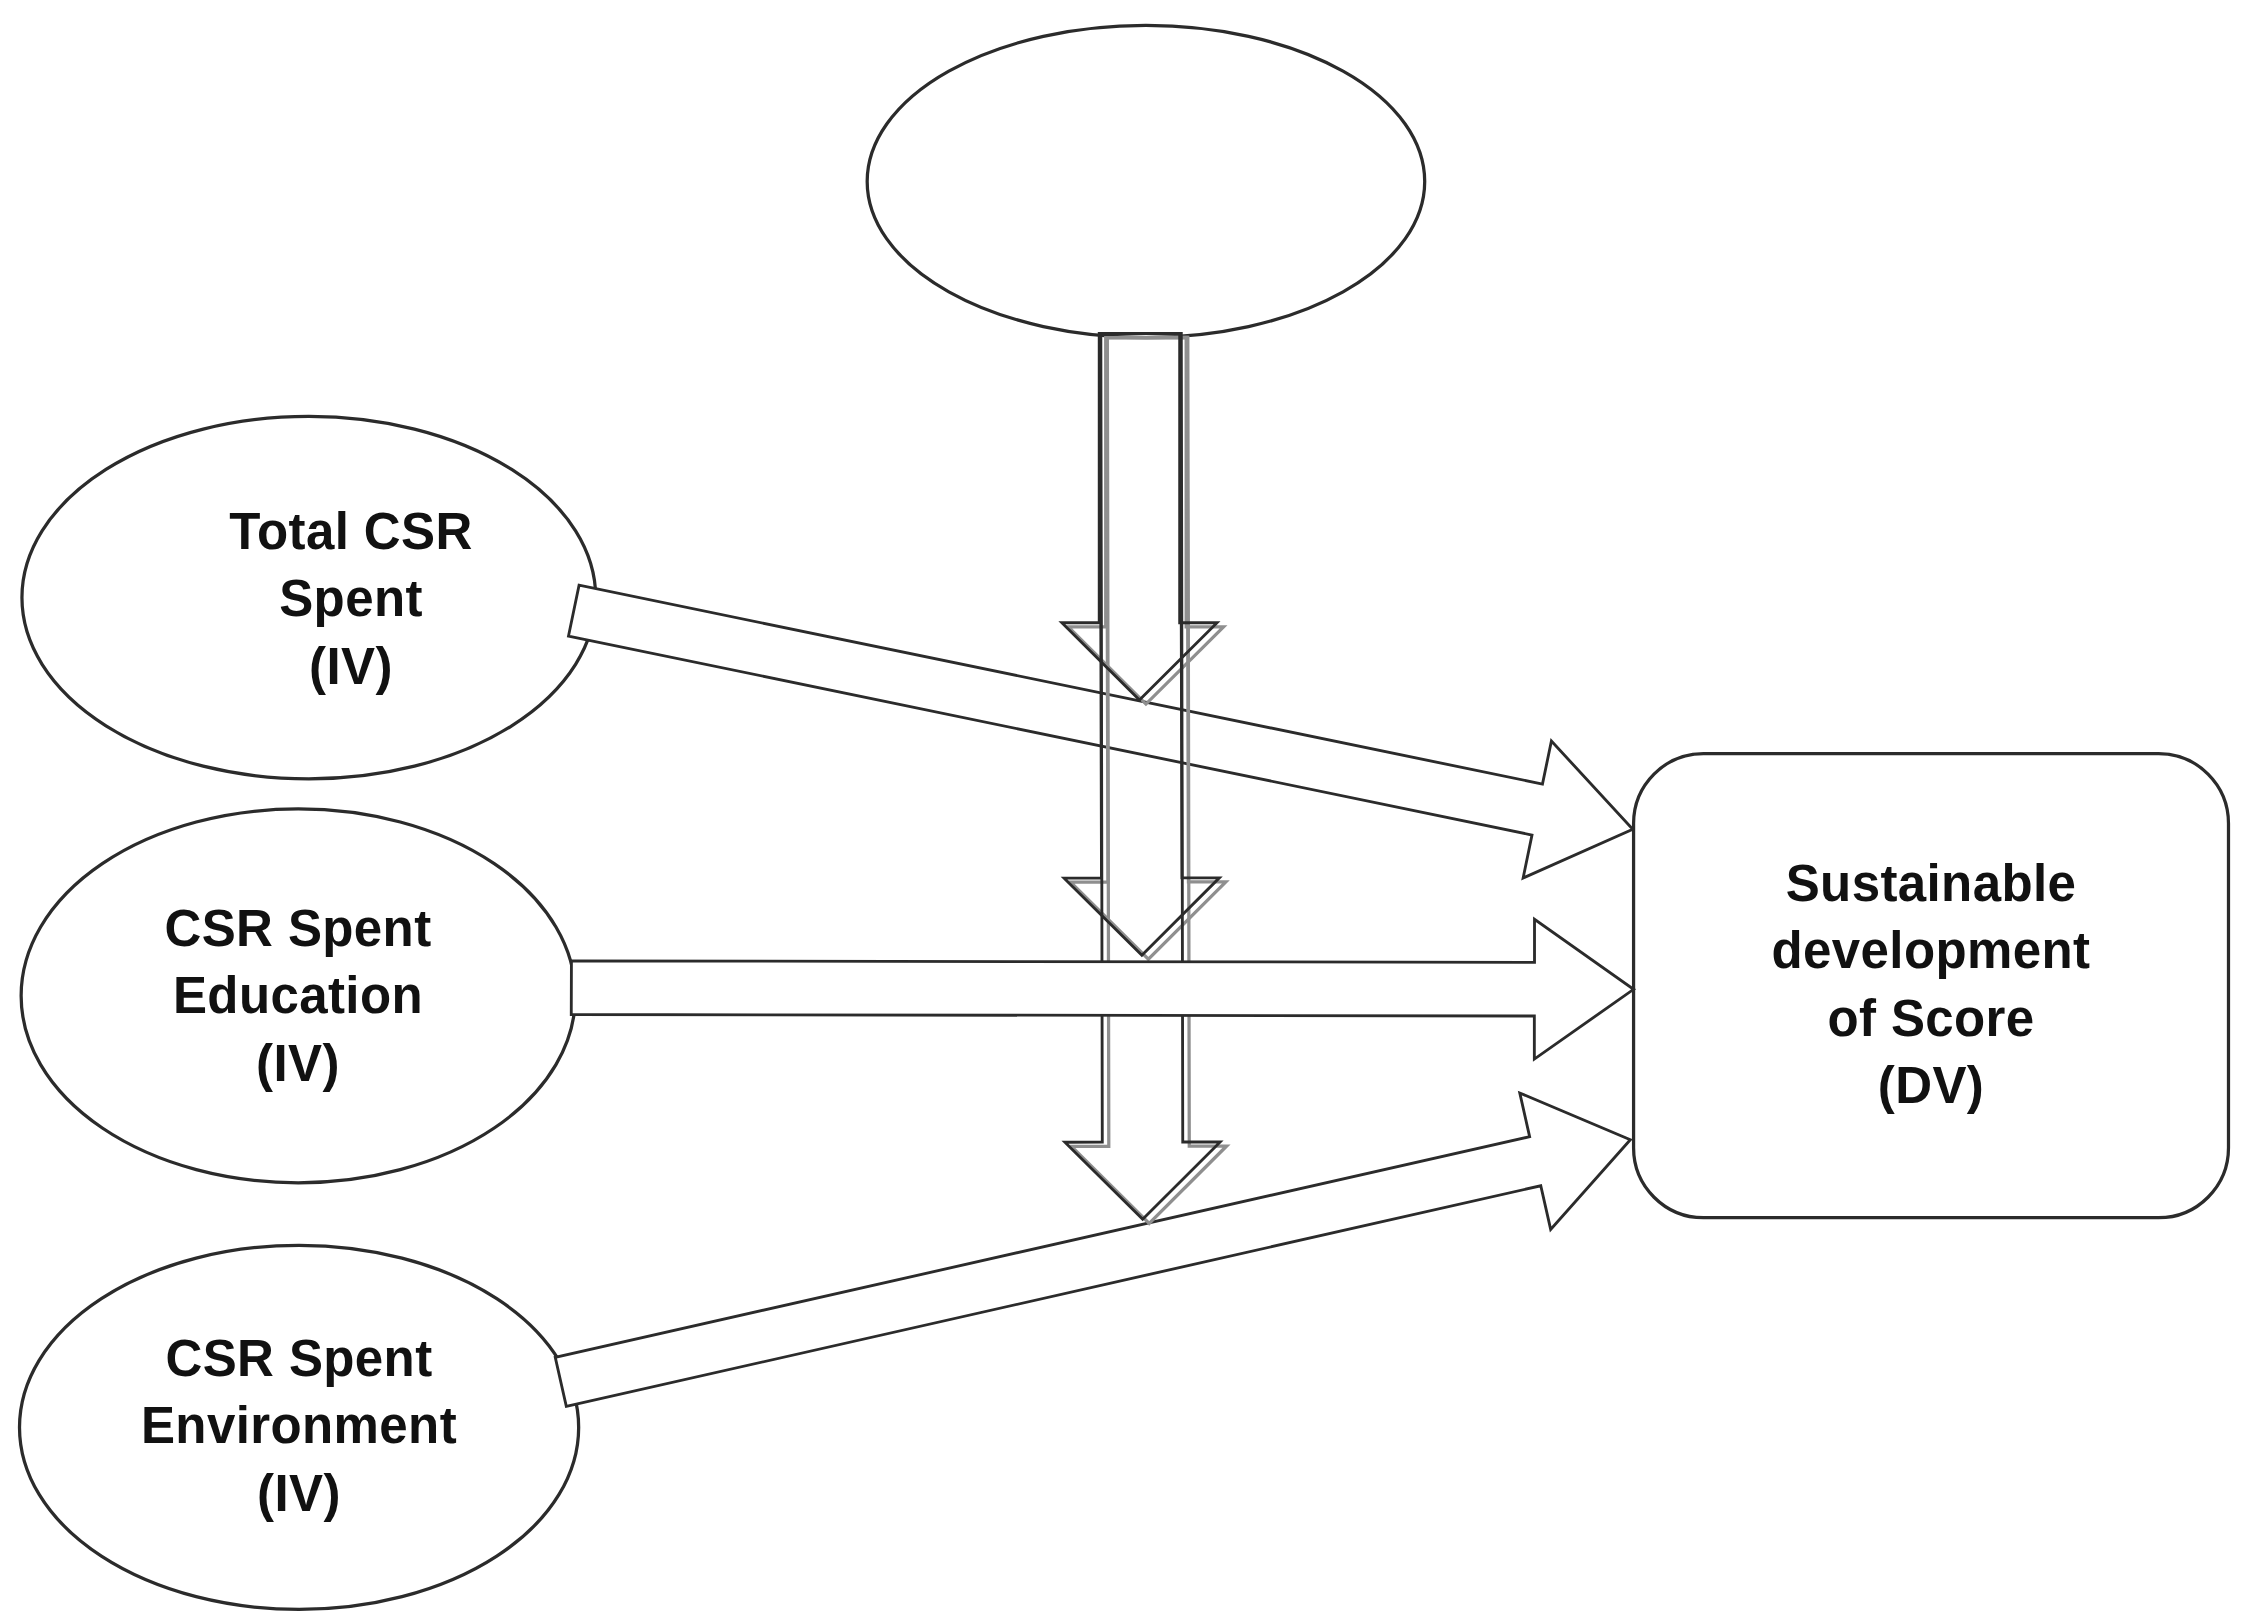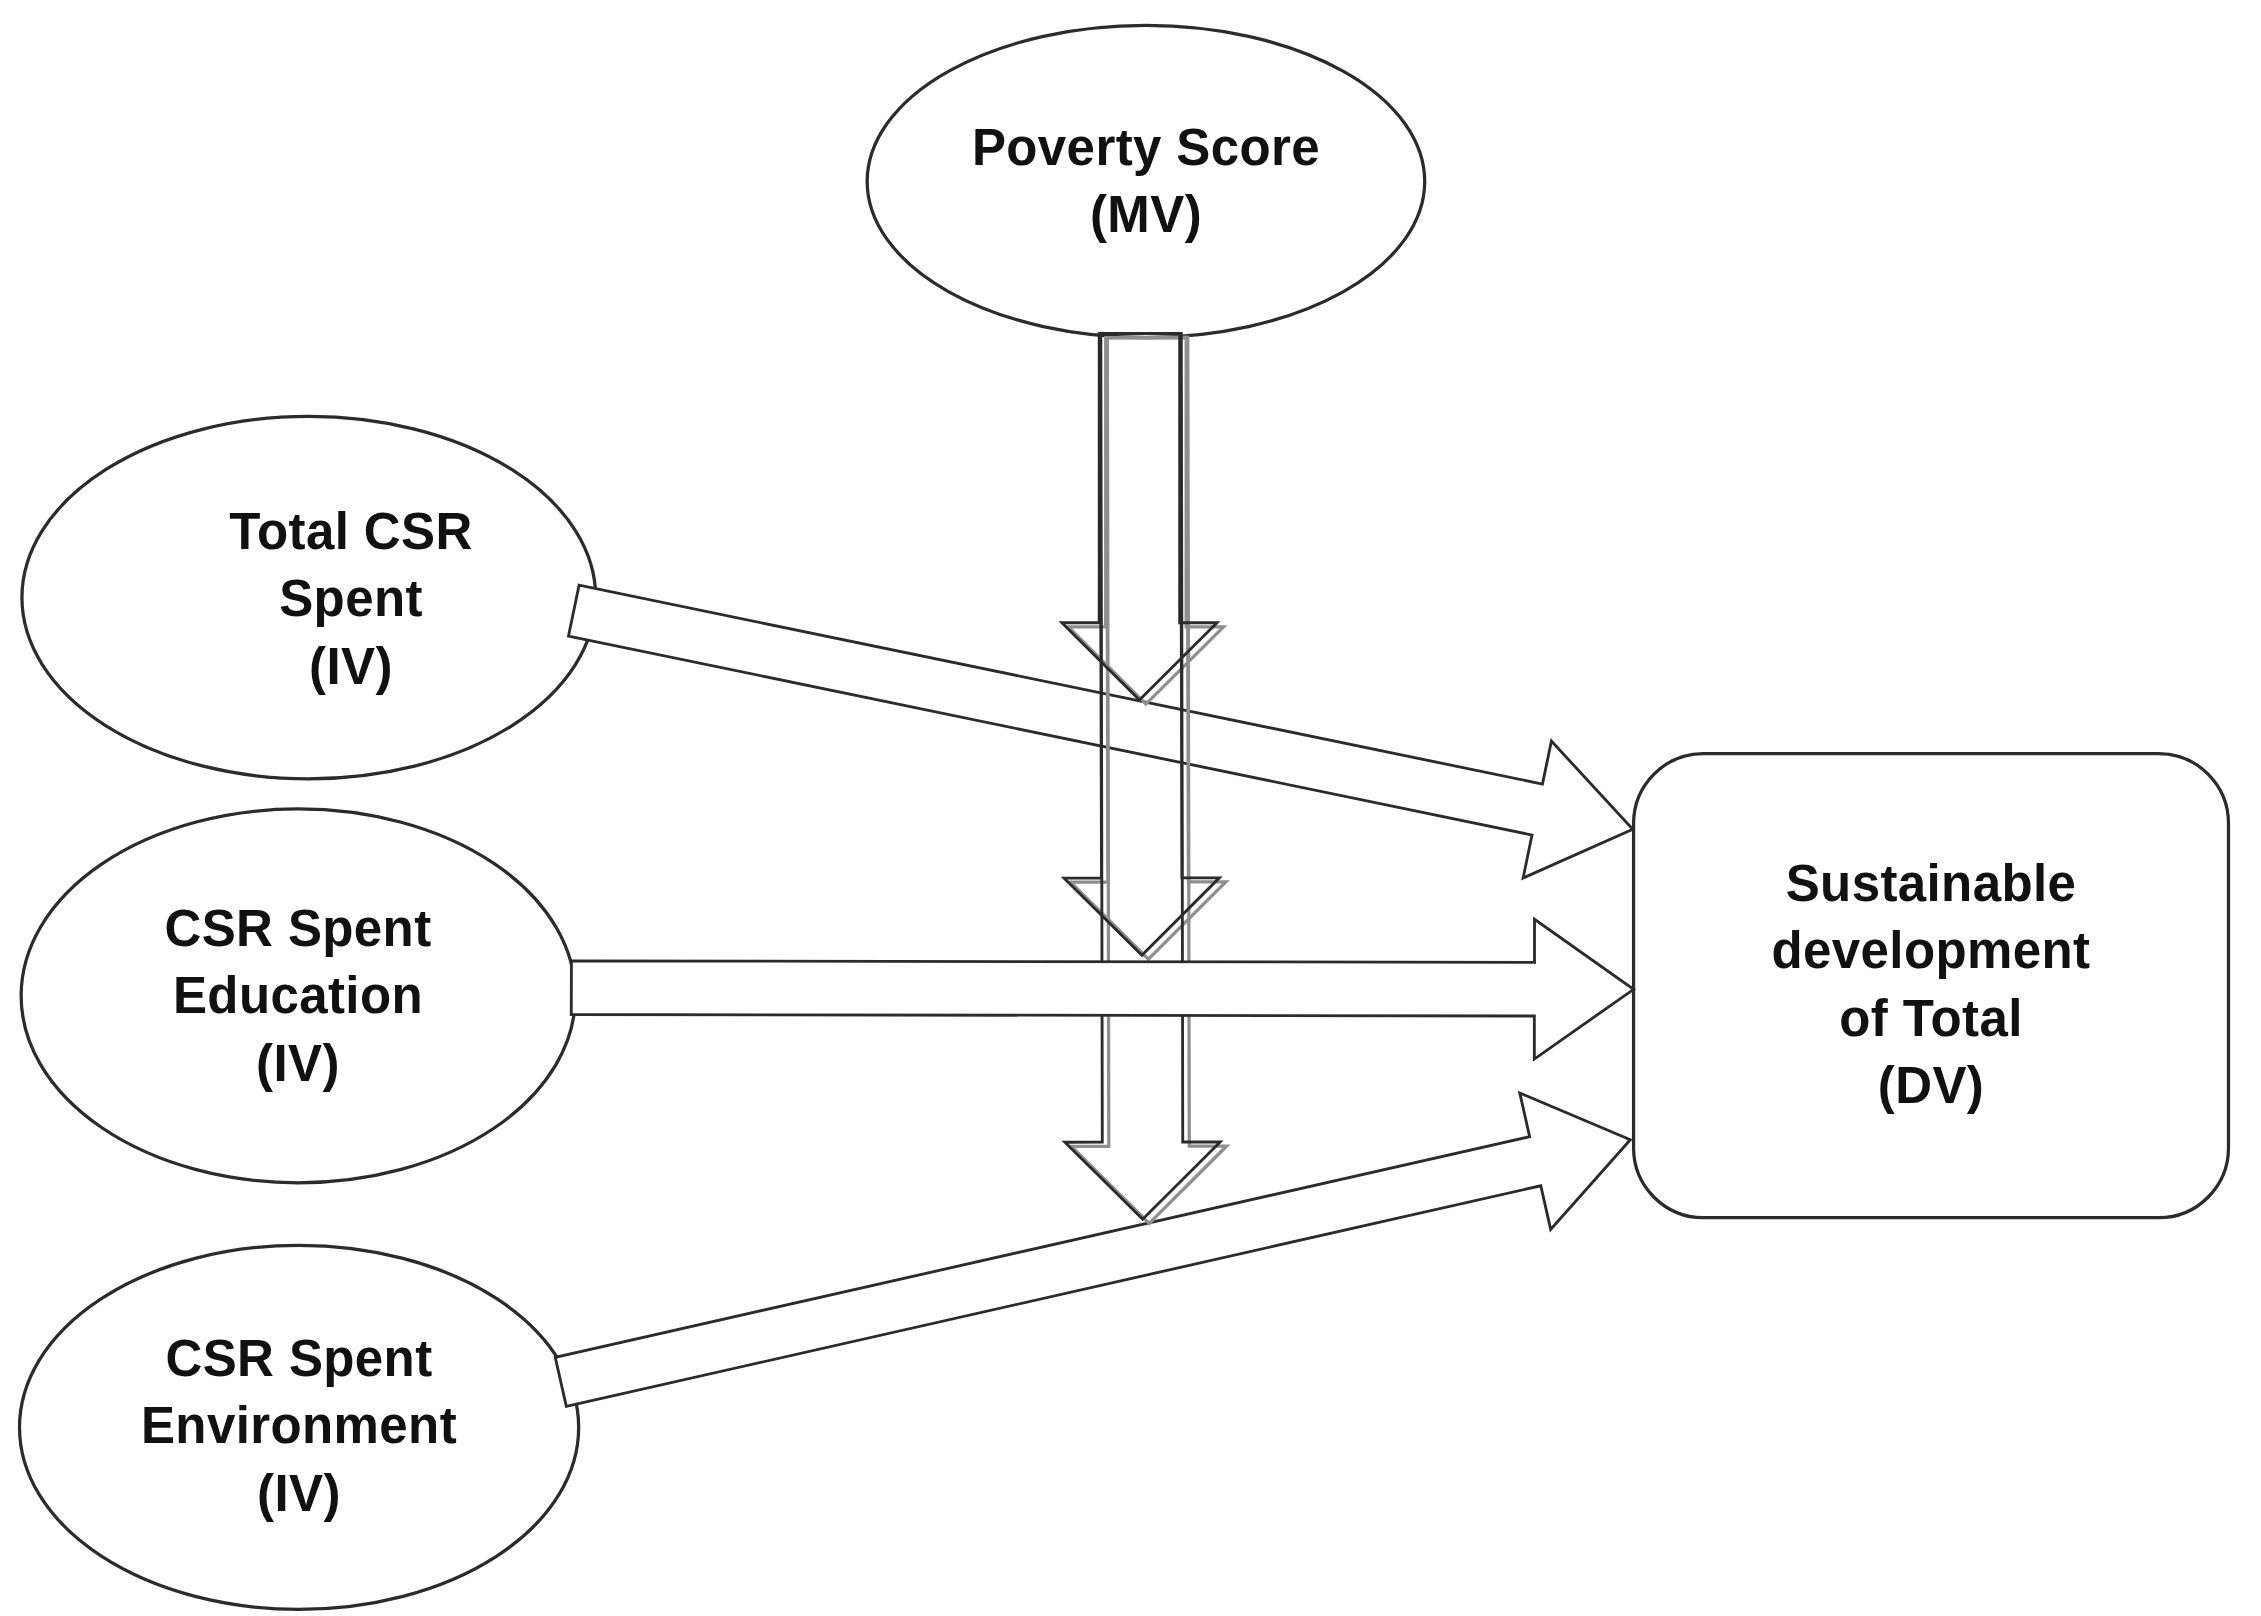--- a/index.html
+++ b/index.html
@@ -47,32 +47,30 @@
       <polygon points="696.8,1730.2 1895.8,1458.7 1908.0,1512.4 2006.0,1402.0 1870.0,1344.6 1882.1,1398.3 683.2,1669.8" fill="#ffffff" stroke="#2b2b2b" stroke-width="3.5" stroke-linejoin="miter"></polygon>
       <polygon points="1360.5,415.0 1360.5,771.0 1314.5,771.0 1410.0,866.0 1505.5,771.0 1459.5,771.0 1459.5,415.0" fill="none" stroke="#8f8f8f" stroke-width="4"></polygon>
       <polygon points="1361.5,415.1 1363.3,1085.1 1317.3,1085.2 1413.0,1180.0 1508.3,1084.8 1462.3,1084.9 1460.5,414.9" fill="none" stroke="#8f8f8f" stroke-width="4"></polygon>
       <polygon points="1362.5,415.1 1364.3,1410.1 1318.3,1410.2 1414.0,1505.0 1509.3,1409.8 1463.3,1409.9 1461.5,414.9" fill="none" stroke="#8f8f8f" stroke-width="4"></polygon>
       <polygon points="1352.5,410.0 1352.5,766.0 1306.5,766.0 1402.0,861.0 1497.5,766.0 1451.5,766.0 1451.5,410.0" fill="none" stroke="#2b2b2b" stroke-width="3.5" stroke-linejoin="miter"></polygon>
       <polygon points="1353.5,410.1 1355.3,1080.1 1309.3,1080.2 1405.0,1175.0 1500.3,1079.8 1454.3,1079.9 1452.5,409.9" fill="none" stroke="#2b2b2b" stroke-width="3.5" stroke-linejoin="miter"></polygon>
       <polygon points="1354.5,410.1 1356.3,1405.1 1310.3,1405.2 1406.0,1500.0 1501.3,1404.8 1455.3,1404.9 1453.5,409.9" fill="none" stroke="#2b2b2b" stroke-width="3.5" stroke-linejoin="miter"></polygon>
       <polygon points="702.9,1248.0 1887.9,1249.8 1887.9,1302.8 2010.0,1217.0 1888.1,1130.8 1888.1,1183.8 703.1,1182.0" fill="#ffffff" stroke="#2b2b2b" stroke-width="3.5" stroke-linejoin="miter"></polygon>
     </svg>
 
-  <div class="label" style="left:1146px; top:181px;">Poverty Score
-(MV)</div>
 
   <div class="label" style="left:309px; top:599px;margin-left:42px;">Total CSR
 Spent
 (IV)</div>
 
   <div class="label" style="left:298px; top:996px;">CSR Spent
 Education
 (IV)</div>
 
   <div class="label" style="left:299px; top:1426px;">CSR Spent
 Environment
 (IV)</div>
 
   <div class="label" style="left:1931px; top:985px;">Sustainable
-development of Total
+development of Score
 (DV)</div>
 </div>
 
 
 </body></html>

